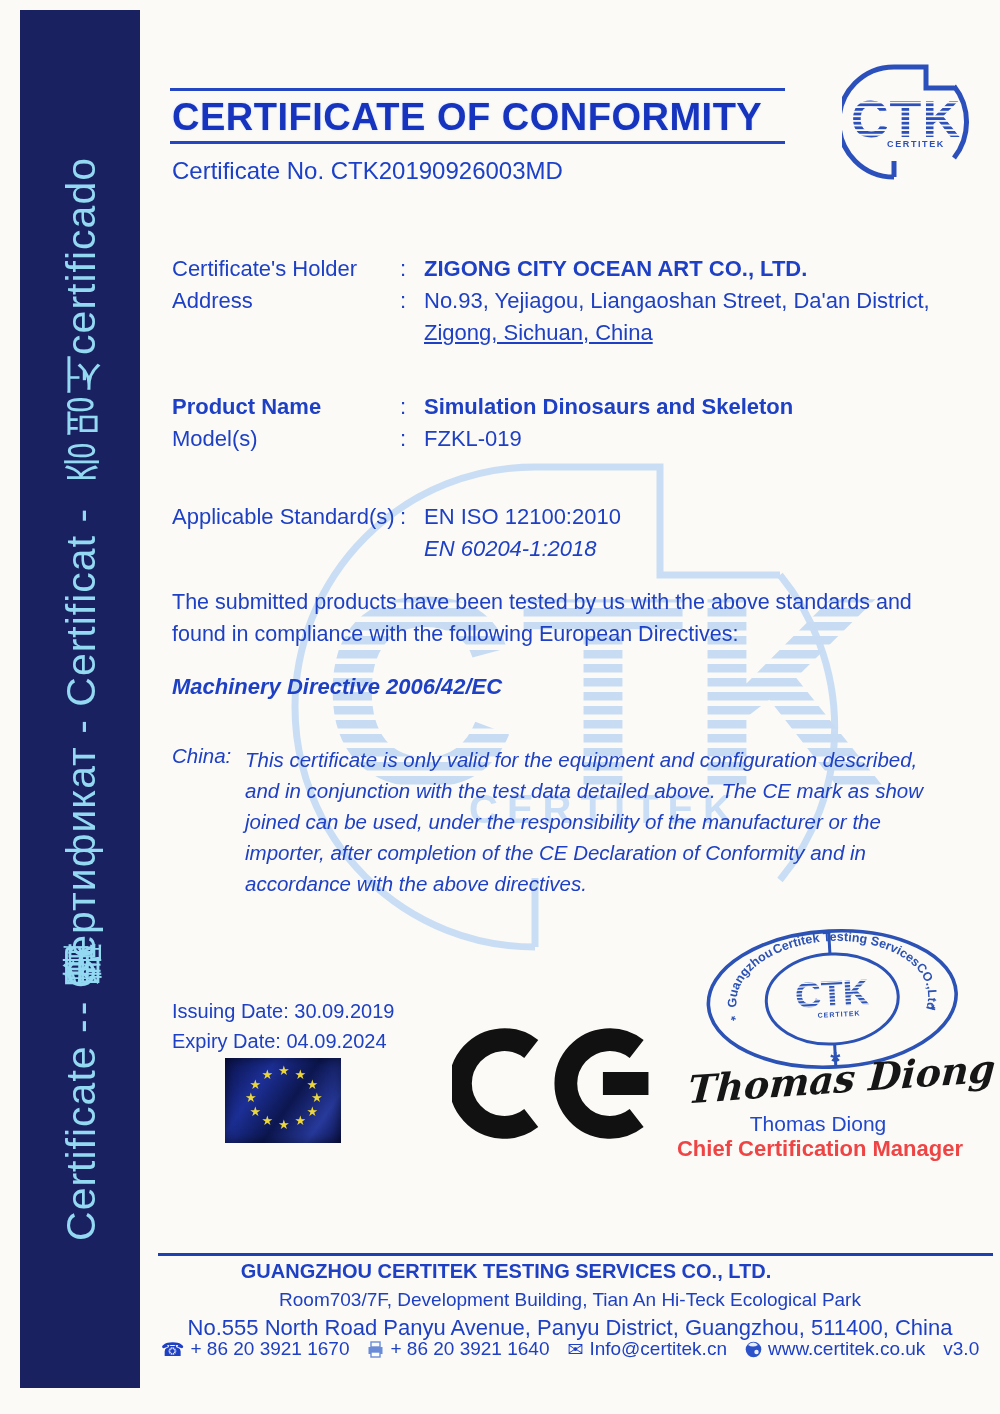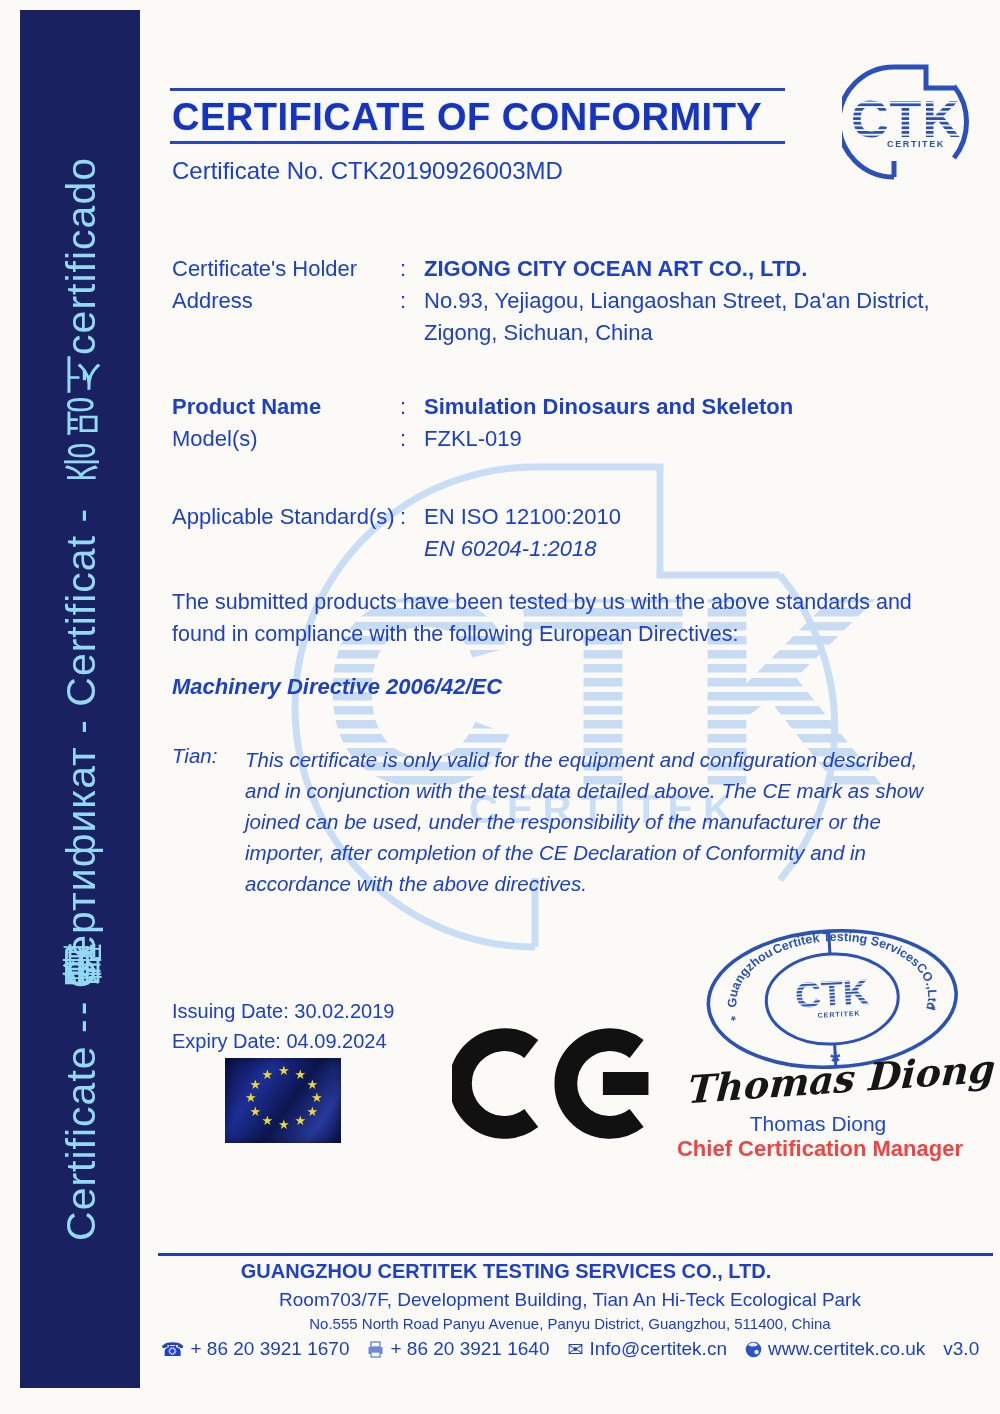--- a/index.html
+++ b/index.html
@@ -77,21 +77,21 @@
   .sig-name  { position:absolute; left:688px; top:1112px; width:260px; text-align:center;
     font-size:21px; color:#2147cc; }
   .sig-title { position:absolute; left:660px; top:1136px; width:320px; text-align:center;
     font-size:22px; font-weight:bold; color:#ef4444; }
 
   
   .footer-rule { position:absolute; left:158px; top:1253px; width:835px; height:3px; background:#1e3fae; }
   .f-company { position:absolute; left:140px; top:1260px; width:732px; text-align:center;
     font-size:20px; font-weight:bold; }
   .f-line2 { position:absolute; left:140px; top:1289px; width:860px; text-align:center; font-size:19px; }
-  .f-line3 { position:absolute; left:140px; top:1315px; width:860px; text-align:center; font-size:15px; }
+  .f-line3 { position:absolute; left:140px; top:1315px; width:860px; text-align:center; font-size:22px; }
   .f-contacts {
     position:absolute; left:140px; top:1338px; width:860px;
     display:flex; justify-content:center; align-items:center; gap:18px;
     font-size:19px;
   }
   .f-contacts .ic { font-family:"DejaVu Sans", sans-serif; font-size:19px; }
   .contact-item { display:flex; align-items:center; gap:6px; white-space:nowrap; }
 
   svg text { font-family:"Liberation Sans", sans-serif; }
 </style>
@@ -139,42 +139,42 @@
   <text x="74" y="85" font-size="9" font-weight="bold" fill="#2b50bc" text-anchor="middle" letter-spacing="1.6">CERTITEK</text>
 </svg>
 
 <div class="lab" style="top:256px;">Certificate's Holder</div>
 <div class="col" style="top:256px;">:</div>
 <div class="val bold" style="top:256px;">ZIGONG CITY OCEAN ART CO., LTD.</div>
 
 <div class="lab" style="top:288px;">Address</div>
 <div class="col" style="top:288px;">:</div>
 <div class="val" style="top:288px;">No.93, Yejiagou, Liangaoshan Street, Da'an District,</div>
-<div class="val" style="top:320px;">Zigong, Sichuan, China</div>
+<div class="val" style="top:320px;text-decoration:underline;">Zigong, Sichuan, China</div>
 
 <div class="lab" style="top:394px;font-weight:bold;">Product Name</div>
 <div class="col" style="top:394px;">:</div>
 <div class="val bold" style="top:394px;">Simulation Dinosaurs and Skeleton</div>
 
 <div class="lab" style="top:426px;">Model(s)</div>
 <div class="col" style="top:426px;">:</div>
 <div class="val" style="top:426px;">FZKL-019</div>
 
 <div class="lab" style="top:504px;">Applicable Standard(s)</div>
 <div class="col" style="top:504px;">:</div>
 <div class="val" style="top:504px;">EN ISO 12100:2010</div>
 <div class="val" style="top:536px;font-style:italic;">EN 60204-1:2018</div>
 
 <div class="statement">The submitted products have been tested by us with the above standards and found in compliance with the following European Directives:</div>
 <div class="directive">Machinery Directive 2006/42/EC</div>
 
-<div class="note-label">Tian:</div>
+<div class="note-label">China:</div>
 <div class="note-text">This certificate is only valid for the equipment and configuration described, and in conjunction with the test data detailed above. The CE mark as show joined can be used, under the responsibility of the manufacturer or the importer, after completion of the CE Declaration of Conformity and in accordance with the above directives.</div>
 
-<div class="date-line" style="top:1000px;">Issuing Date: 30.02.2019</div>
+<div class="date-line" style="top:1000px;">Issuing Date: 30.09.2019</div>
 <div class="date-line" style="top:1030px;">Expiry Date: 04.09.2024</div>
 
 <div class="eu-flag">
   <div class="eu-stars">
       <i style="left: 53px; top: 13px;">★</i>
       <i style="left: 69.5px; top: 16.6173px;">★</i>
       <i style="left: 81.5788px; top: 26.5px;">★</i>
       <i style="left: 86px; top: 40px;">★</i>
       <i style="left: 81.5788px; top: 53.5px;">★</i>
       <i style="left: 69.5px; top: 63.3827px;">★</i>

